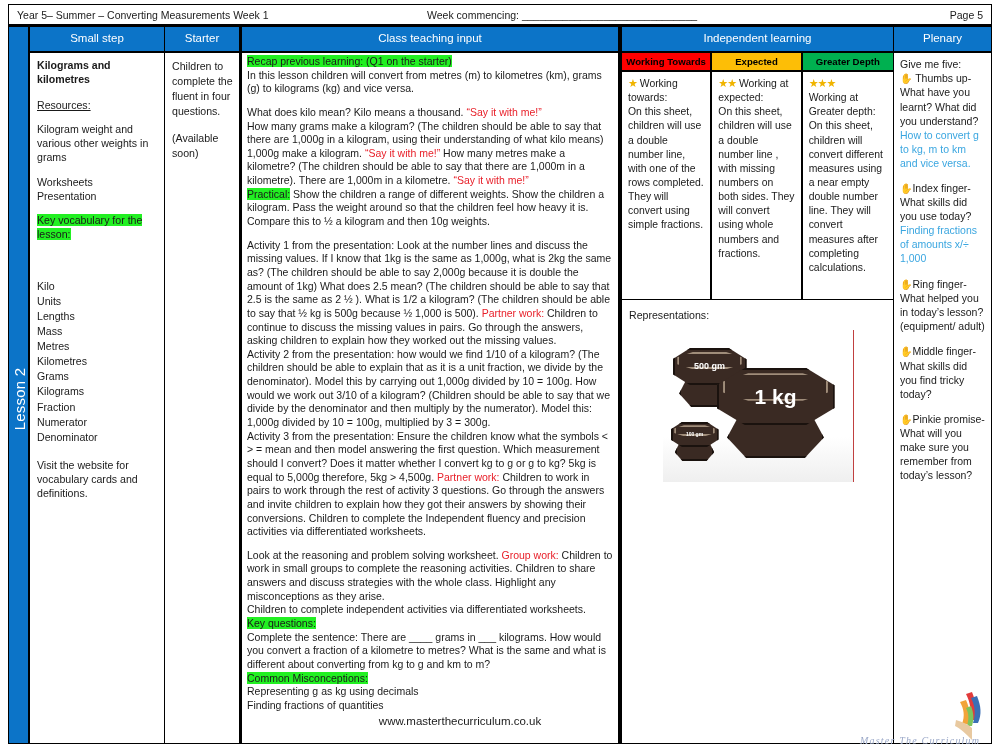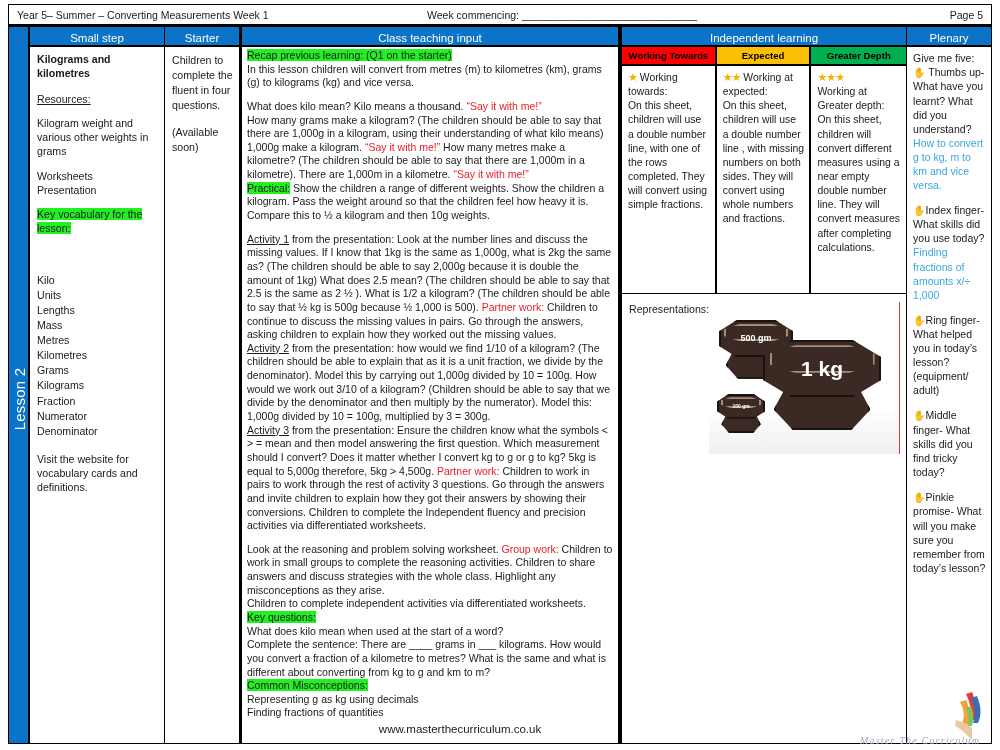--- a/index.html
+++ b/index.html
@@ -93,21 +93,21 @@
 
   .col-head {
     background: #0c74c8;
     color: #ffffff;
     text-align: center;
     font-size: 11.5px;
     padding: 5px 2px 6px 2px;
     border-bottom: 2px solid #000;
     line-height: 1.1;
     box-sizing: border-box;
-    height: 20px;
+    height: 26px;
   }
   .col.teaching .col-head,
   .col.independent .col-head { border-left: 2px solid #000; }
 
   .col-body {
     padding: 6px 6px 4px 7px;
     font-size: 10.6px;
     line-height: 1.33;
     flex: 1 1 auto;
     overflow: hidden;
@@ -129,21 +129,21 @@
   .vocab div { white-space: nowrap; }
   .ss-visit { margin-top: 13px; line-height: 1.35; }
 
   
   .col.starter .col-body { line-height: 1.42; }
   .starter-gap { height: 12px; }
 
   
   .t-p { margin: 0 0 0 0; }
   .t-gap { height: 10px; }
-  .u { text-decoration: underline; }
+  .u { }
   .red { color: #e8202a; }
   .teach-url {
     text-align: center;
     font-size: 11.5px;
     margin-top: 2px;
     padding-left: 60px;
   }
 
   
   .diff-head-row { display: flex; height: 17px; border-bottom: 2px solid #000; }
@@ -164,21 +164,21 @@
     flex: 1 1 33.33%;
     font-size: 10.4px;
     line-height: 1.36;
     padding: 4px 5px 0 6px;
     border-right: 2px solid #000;
     box-sizing: border-box;
   }
   .diff-cell:last-child { border-right: none; }
   .stars { color: #f0b400; font-size: 11px; letter-spacing: -1px; }
 
-  .repr-wrap { padding: 8px 6px 0 7px; flex: 1 1 auto; display: flex; flex-direction: row; }
+  .repr-wrap { padding: 8px 6px 0 7px; flex: 1 1 auto; display: flex; flex-direction: column; }
   .repr-label { font-size: 10.6px; margin-bottom: 8px; }
   .repr-img {
     position: relative;
     margin: 0 auto;
     width: 190px;
     height: 152px;
     background: linear-gradient(#ffffff 70%, #efefef 100%);
     border-right: 1px solid #c04040;
   }
   .weight { position: absolute; }
@@ -335,21 +335,20 @@
 
         <div class="t-p">
           <span>Look at the reasoning and problem solving worksheet. </span><span class="red">Group work:</span><span> Children to work in small groups to complete the reasoning activities. Children to share answers and discuss strategies with the whole class. Highlight any misconceptions as they arise.</span>
         </div>
 
         <div class="t-p">Children to complete independent activities via differentiated worksheets.</div>
 
         <div class="t-p">
           <span class="hl-green">Key questions:</span>
         </div>
-        <div class="t-p">What does kilo mean when used at the start of a word?</div>
         <div class="t-p">Complete the sentence: There are ____ grams in ___ kilograms. How would you convert a fraction of a kilometre to metres? What is the same and what is different about converting from kg to g and km to m?</div>
 
         <div class="t-p">
           <span class="hl-green">Common Misconceptions:</span>
         </div>
         <div class="t-p">Representing g as kg using decimals</div>
         <div class="t-p">Finding fractions of quantities</div>
 
         <div class="teach-url">www.masterthecurriculum.co.uk</div>
       </div>

